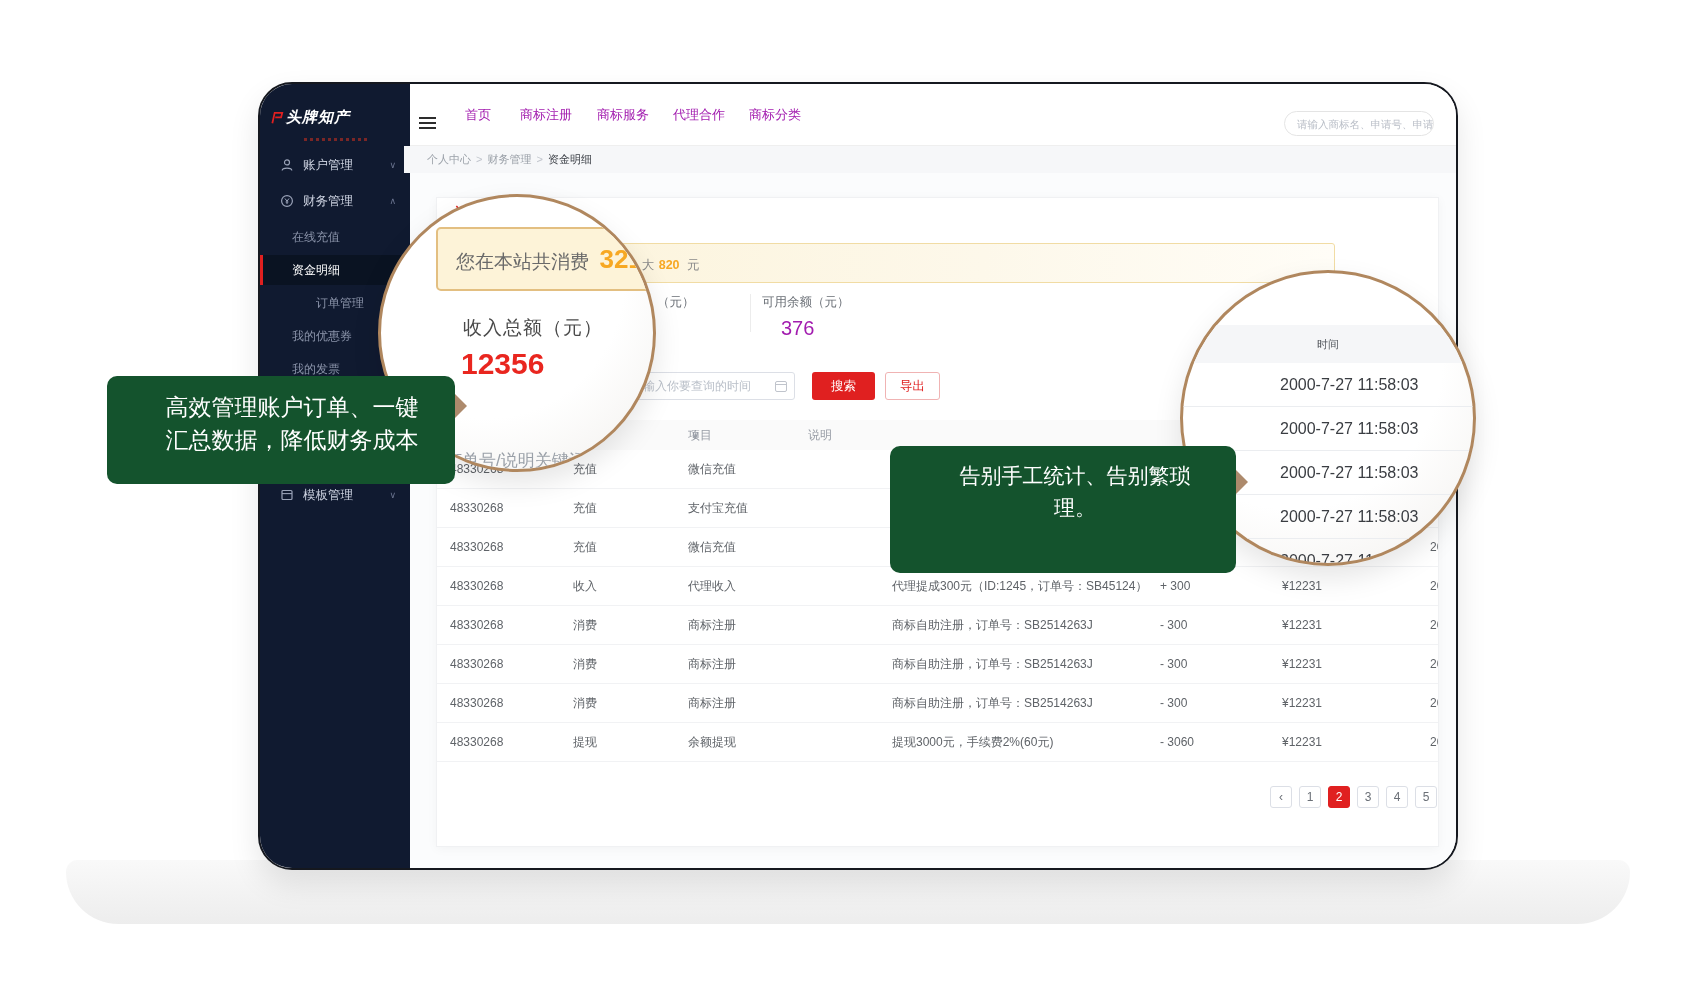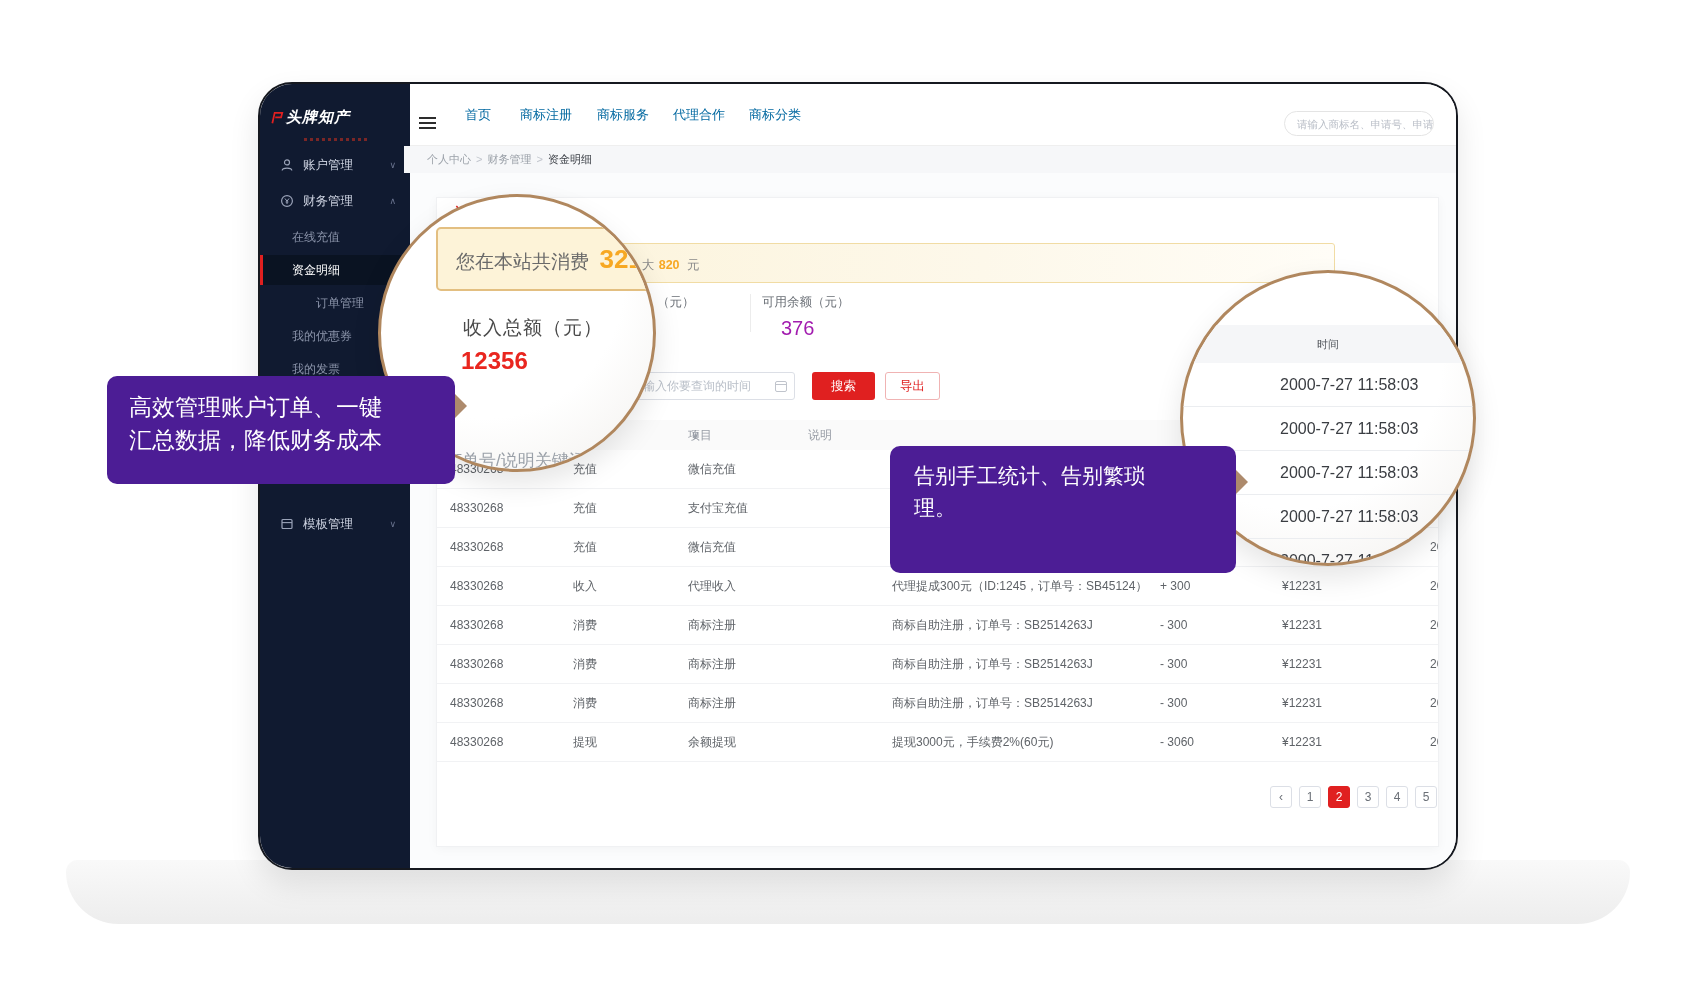--- a/index.html
+++ b/index.html
@@ -22,21 +22,21 @@
   .side-group { position:absolute; left:0; width:150px; height:30px; display:flex; align-items:center; gap:9px; padding-left:20px; color:#ccd2e0; font-size:12.5px; cursor:pointer; }
   .side-group .chev { position:absolute; right:14px; color:#6b7590; font-size:9px; }
   .side-sub { position:absolute; left:0; width:150px; height:30px; line-height:30px; padding-left:32px; color:#8b94aa; font-size:12px; cursor:pointer; }
   .side-sub.active { background:#0a1322; color:#ffffff; border-left:3px solid #e02020; padding-left:29px; }
   .g-icon { width:14px; height:14px; flex:0 0 14px; }
 
   
   .topbar { position:absolute; left:150px; top:0; width:1046px; height:62px; background:#fff; border-bottom:1px solid #efefef; }
   .hamburger { position:absolute; left:159px; top:33px; width:17px; cursor:pointer; }
   .hamburger span { display:block; width:17px; height:2px; background:#2d2d2d; margin-bottom:3px; }
-  .nav-item { position:absolute; top:0; height:62px; line-height:62px; transform:translateX(-50%); font-size:13px; color:#0369a1; cursor:pointer; white-space:nowrap; }
+  .nav-item { position:absolute; top:0; height:62px; line-height:62px; transform:translateX(-50%); font-size:13px; color:#a21caf; cursor:pointer; white-space:nowrap; }
   .top-search { position:absolute; left:1024px; top:27px; width:150px; height:25px; border:1px solid #e4e4e4; border-radius:13px; font-size:10.5px; color:#8a9099; padding-left:12px; background:#fff; outline:none; }
   .top-search::placeholder { color:#b9bec7; }
 
   
   .crumbbar { position:absolute; left:144px; top:62px; width:1226px; height:27px; background:#f6f7f9; font-size:11px; color:#9aa0a8; line-height:27px; }
   .crumbbar .wrap { padding-left:23px; }
   .crumb-sep { margin:0 5px; color:#c0c4cc; }
   .crumb:last-child { color:#3d4148; }
   .mainbg { position:absolute; left:150px; top:89px; width:1046px; height:695px; background:#fbfcfd; }
 
@@ -83,28 +83,28 @@
   
   .lens { position:absolute; border:3px solid #b0875e; border-radius:50%; overflow:hidden;
     background:radial-gradient(circle at 38% 30%, #ffffff 55%, #f1efec 100%);
     box-shadow:0 12px 28px rgba(0,0,0,.10); }
   .lensL { left:378px; top:194px; width:278px; height:278px; }
   .lensR { left:1180px; top:270px; width:296px; height:296px; }
   .lensL .mini-banner { position:absolute; left:55px; top:30px; width:320px; height:64px; background:#fdf3d8; border:2px solid #e3bf81; border-radius:5px; line-height:60px; padding-left:18px; white-space:nowrap; }
   .mini-banner .pre { color:#6a6a6a; font-size:19px; }
   .mini-banner .amt { color:#f7a823; font-size:26px; font-weight:bold; margin-left:6px; }
   .lensL .mini-label { position:absolute; left:82px; top:118px; font-size:19px; color:#4a4a4a; letter-spacing:1px; }
-  .lensL .mini-value { position:absolute; left:80px; top:150px; font-size:24px; font-weight:bold; color:#e9261f; }
+  .lensL .mini-value { position:absolute; left:80px; top:150px; font-size:30px; font-weight:bold; color:#e9261f; }
   .lensL .mini-header { position:absolute; left:64px; top:252px; font-size:17px; color:#9aa0a8; white-space:nowrap; }
   .lensR .time-head { position:absolute; left:0; top:52px; width:100%; height:38px; background:#f5f6f8; text-align:center; line-height:38px; font-size:11px; color:#52565c; }
   .time-rows { position:absolute; left:0; top:90px; width:100%; }
   .time-row { height:44px; line-height:44px; border-bottom:1px solid #ebedf0; padding-left:97px; font-size:16px; color:#3a3d42; white-space:nowrap; }
 
   
-  .callout { position:absolute; background:#4c1d95; border-radius:10px; color:#fff; z-index:10; }
+  .callout { position:absolute; background:#14532d; border-radius:10px; color:#fff; z-index:10;text-align:center; }
   .calloutL { left:107px; top:376px; width:348px; height:108px; padding:15px 0 0 22px; font-size:23px; line-height:1.42; }
   .calloutR { left:890px; top:446px; width:346px; height:127px; padding:14px 0 0 24px; font-size:21px; line-height:1.5; }
   .callout::after { content:""; position:absolute; right:-12px; border:12px solid transparent; border-left-color:#ad8a6c; border-right:0; }
   .calloutL::after { top:18px; }
   .calloutR::after { top:24px; }
   .lens { z-index:5; }
 </style>
 </head>
 <body>
 
@@ -141,21 +141,21 @@
 
       <div>
 
       <div class="side-sub" style="top: 138px;">在线充值</div>
           <div class="side-sub active" style="top: 171px;">资金明细</div>
           <div class="side-sub" style="top: 204px; margin-left: 24px;">订单管理</div>
           <div class="side-sub" style="top: 237px;">我的优惠券</div>
           <div class="side-sub" style="top: 270px;">我的发票</div>
         </div>
 
-      <div class="side-group" style="top:425px;">
+      <div class="side-group" style="top:396px;">
         <svg class="g-icon" viewBox="0 0 14 14">
             <rect x="2" y="2.5" width="10" height="9" rx="1" fill="none" stroke="#9aa3b8" stroke-width="1.2"></rect>
             <path d="M2 5.6 h10" stroke="#9aa3b8" stroke-width="1.1"></path>
           </svg>
         <span>模板管理</span>
         <span class="chev">∨</span>
       </div>
     </div>
 
     <div class="topbar"></div>

